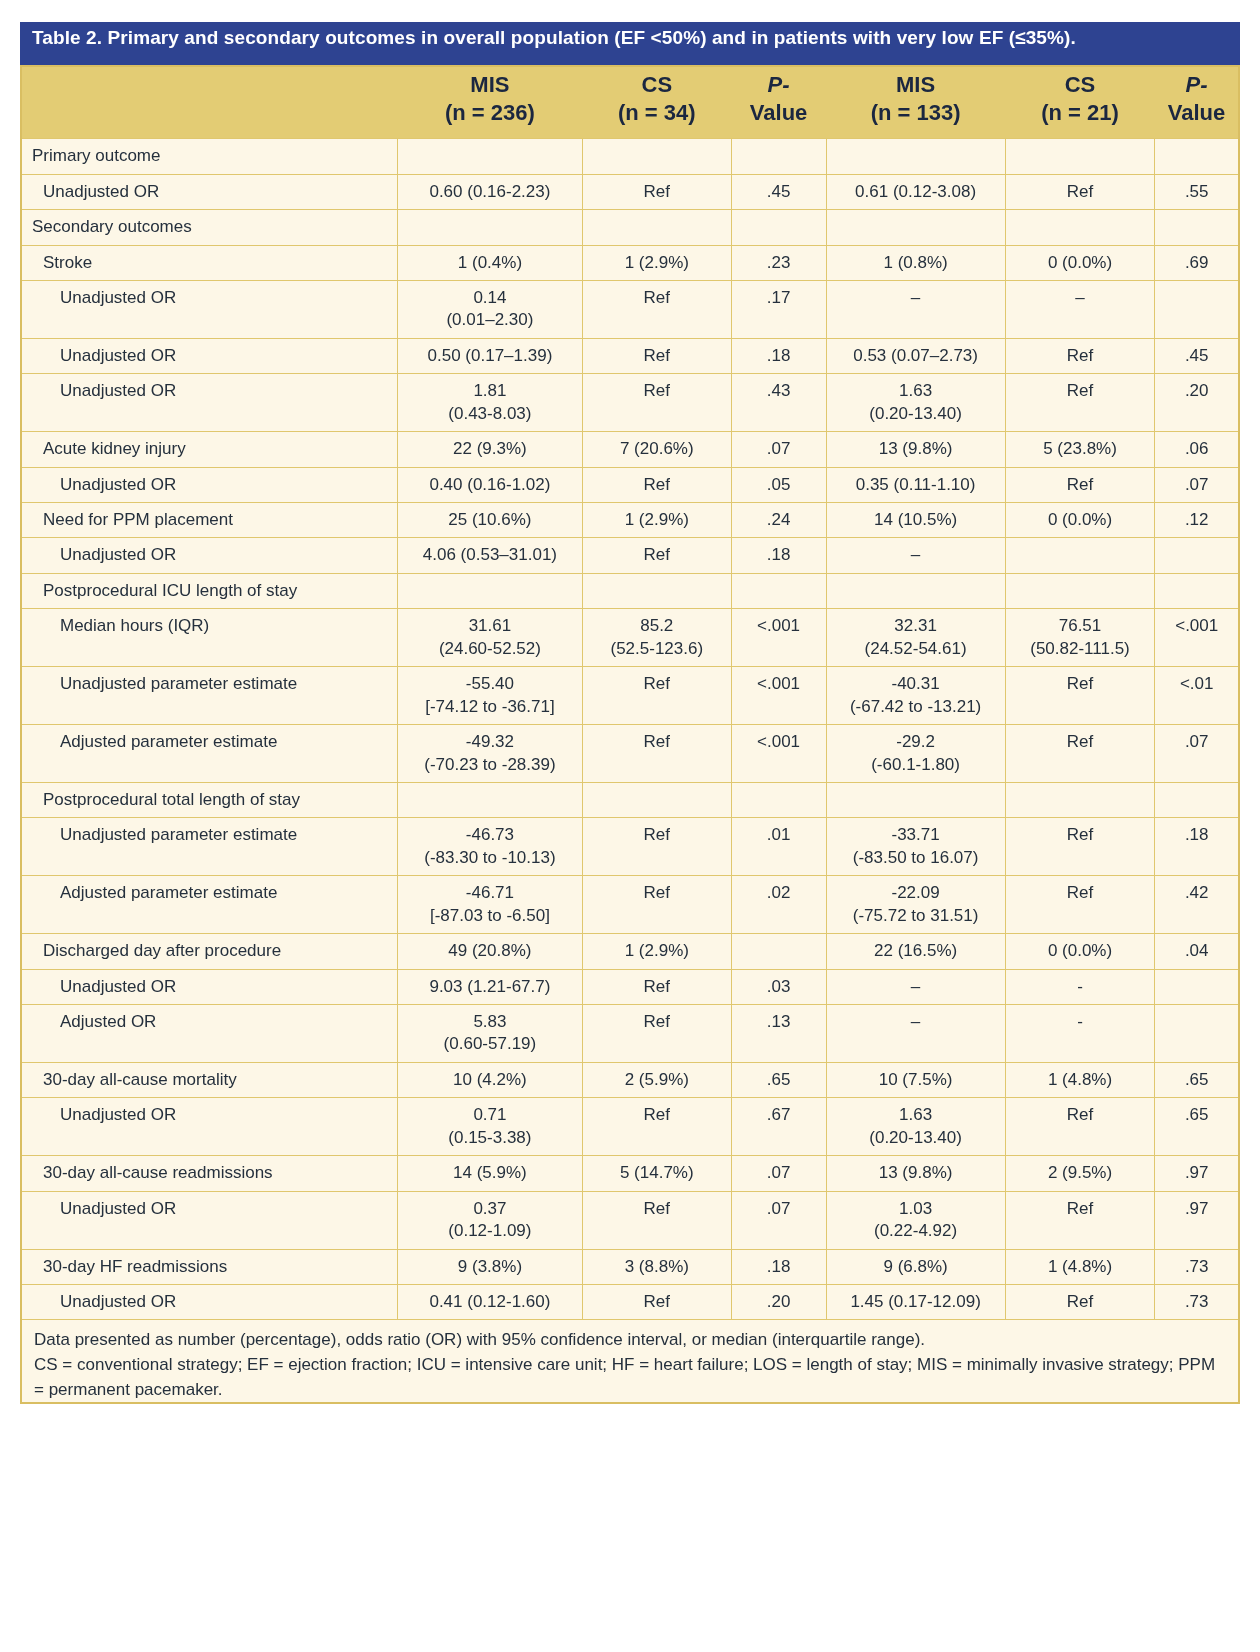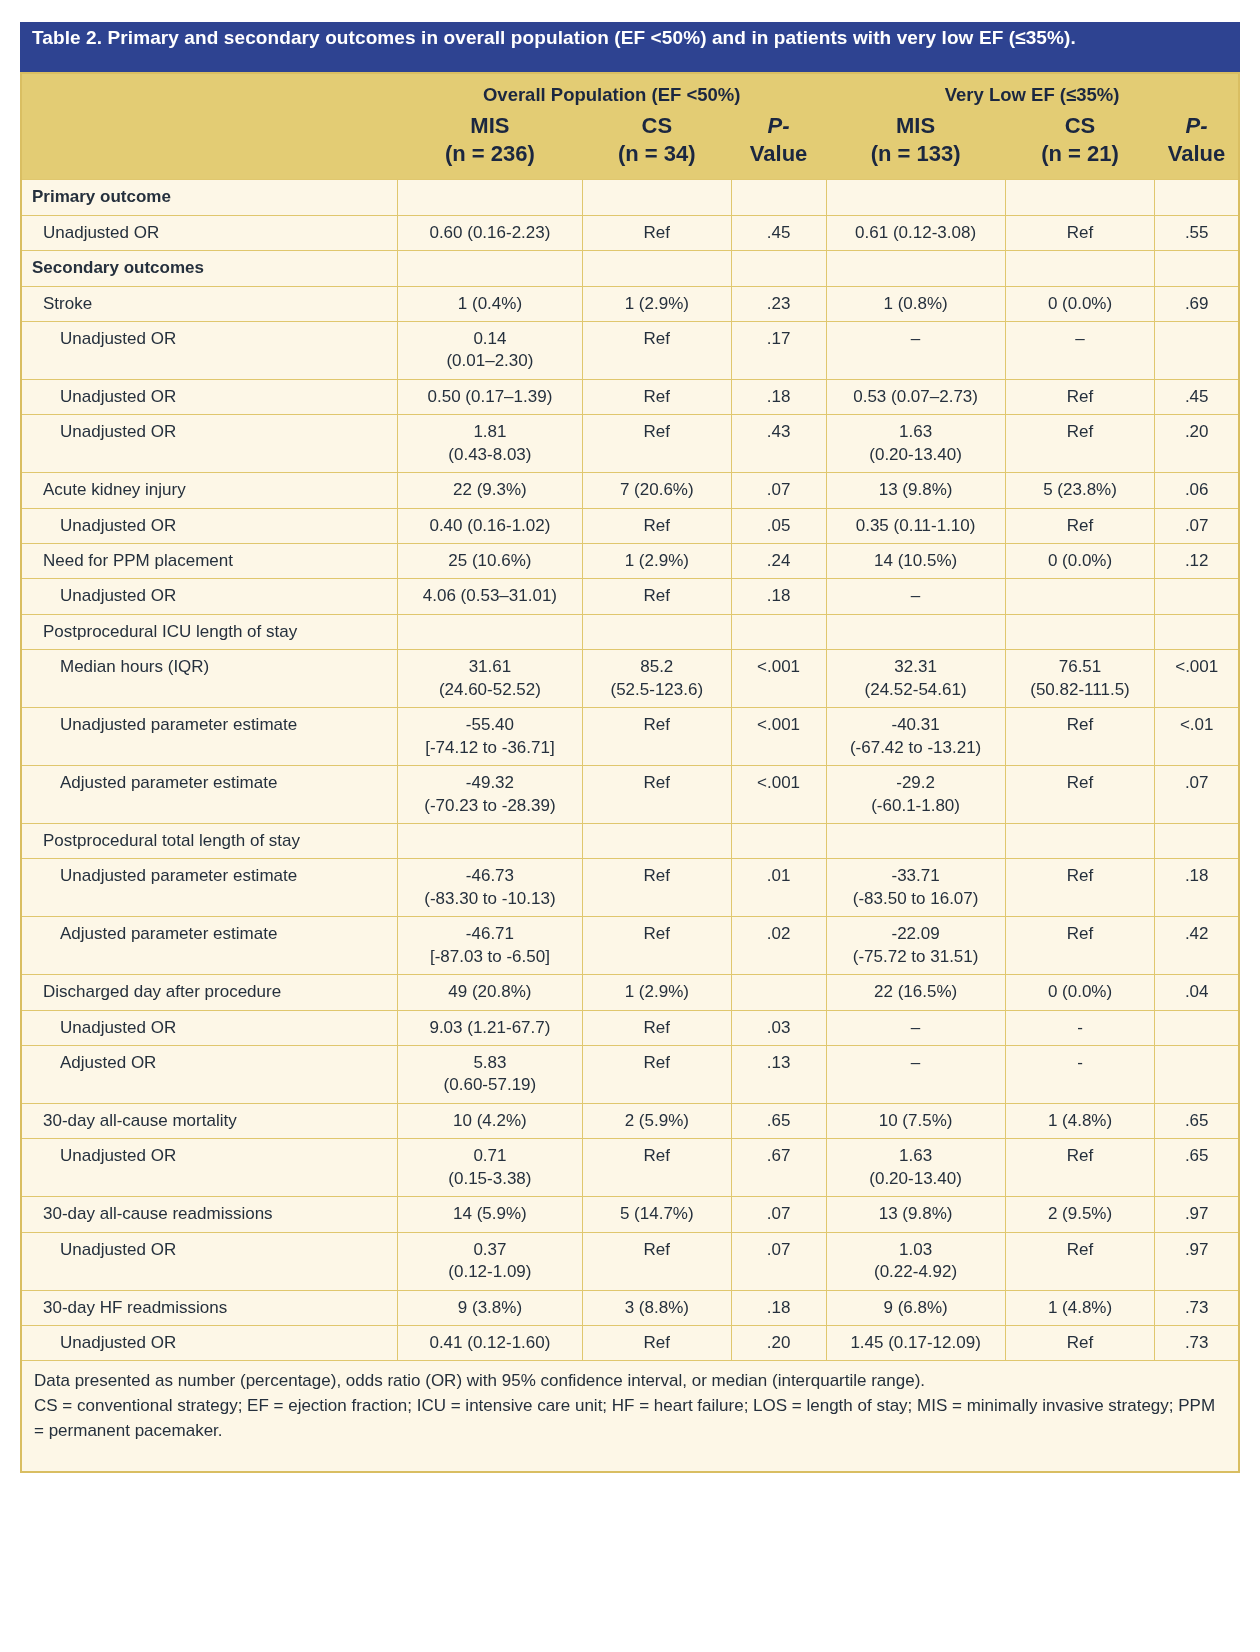--- a/index.html
+++ b/index.html
@@ -4,44 +4,44 @@
 <style>
   html,body{margin:0;padding:0;background:#ffffff;}
   .page{
     width:1260px;min-height:1652px;box-sizing:border-box;
     padding:22px 20px 24px 20px;background:#ffffff;
     font-family:"Liberation Sans", sans-serif;color:#25303d;
   }
   .card{width:1220px;}
   .title-bar{
     background:#2e4391;color:#ffffff;font-weight:bold;font-size:19px;
-    padding:6px 12px 23px 12px;line-height:1.1;letter-spacing:.1px;
+    padding:6px 12px 16px 12px;line-height:1.1;letter-spacing:.1px;
   }
   table{
     width:100%;border-collapse:collapse;background:#fdf7e7;
     border:2px solid #d9be62;font-size:17px;color:#25303d;table-layout:fixed;
   }
   thead th{
     background:#e3cc74;border:none;color:#1b2740;font-weight:bold;
     text-align:center;vertical-align:middle;
   }
   tr.group-row th{font-size:18.5px;padding:10px 0 2px 0;}
   tr.col-row th{font-size:22px;padding:4px 0 11px 0;line-height:1.28;}
   tr.col-row th i{font-style:italic;}
   tbody td{
     border:1px solid #e0c76e;padding:6px 8px;vertical-align:top;
     line-height:1.32;
   }
   td.label{text-align:left;}
-  td.label.lvl0{padding-left:10px;font-weight:bold;}
+  td.label.lvl0{padding-left:10px;font-weight:normal;}
   td.label.lvl1{padding-left:21px;}
   td.label.lvl2{padding-left:38px;}
   td.val{text-align:center;white-space:pre-line;}
   tfoot td{
-    border:1px solid #e0c76e;border-bottom:none;padding:8px 12px 28px 12px;
+    border:1px solid #e0c76e;border-bottom:none;padding:8px 12px 0 12px;
     font-size:17px;line-height:1.45;text-align:left;
   }
   tfoot .note{margin:0;}
 </style>
 </head>
 <body>
 
 <div class="page">
   <div class="card">
     <div class="title-bar">
@@ -51,25 +51,20 @@
       <colgroup>
         <col style="width:30.9%">
         <col style="width:15.2%">
         <col style="width:12.2%">
         <col style="width:7.8%">
         <col style="width:14.7%">
         <col style="width:12.3%">
         <col style="width:6.9%">
       </colgroup>
       <thead>
-        <tr class="group-row">
-          <th></th>
-          <th colspan="3">Overall Population (EF &lt;50%)</th>
-          <th colspan="3">Very Low EF (≤35%)</th>
-        </tr>
         <tr class="col-row" id="col-row">
           <th></th>
         <th><span>MIS</span><br><span>(n = 236)</span></th>
             <th><span>CS</span><br><span>(n = 34)</span></th>
             <th><i>P-</i><br><span>Value</span></th>
             <th><span>MIS</span><br><span>(n = 133)</span></th>
             <th><span>CS</span><br><span>(n = 21)</span></th>
             <th><i>P-</i><br><span>Value</span></th>
           </tr>
       </thead>

